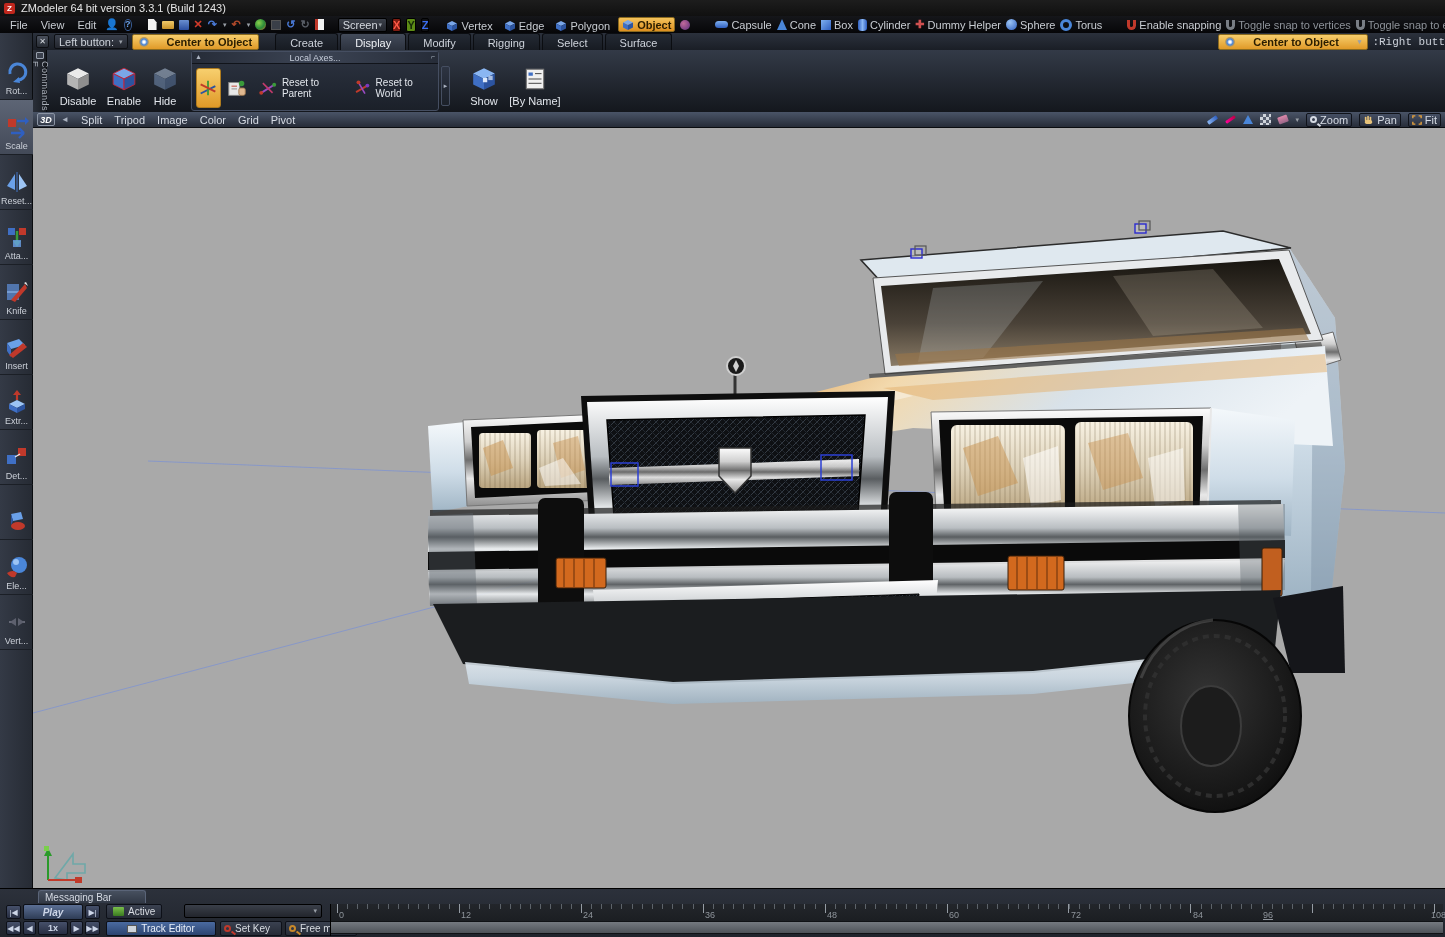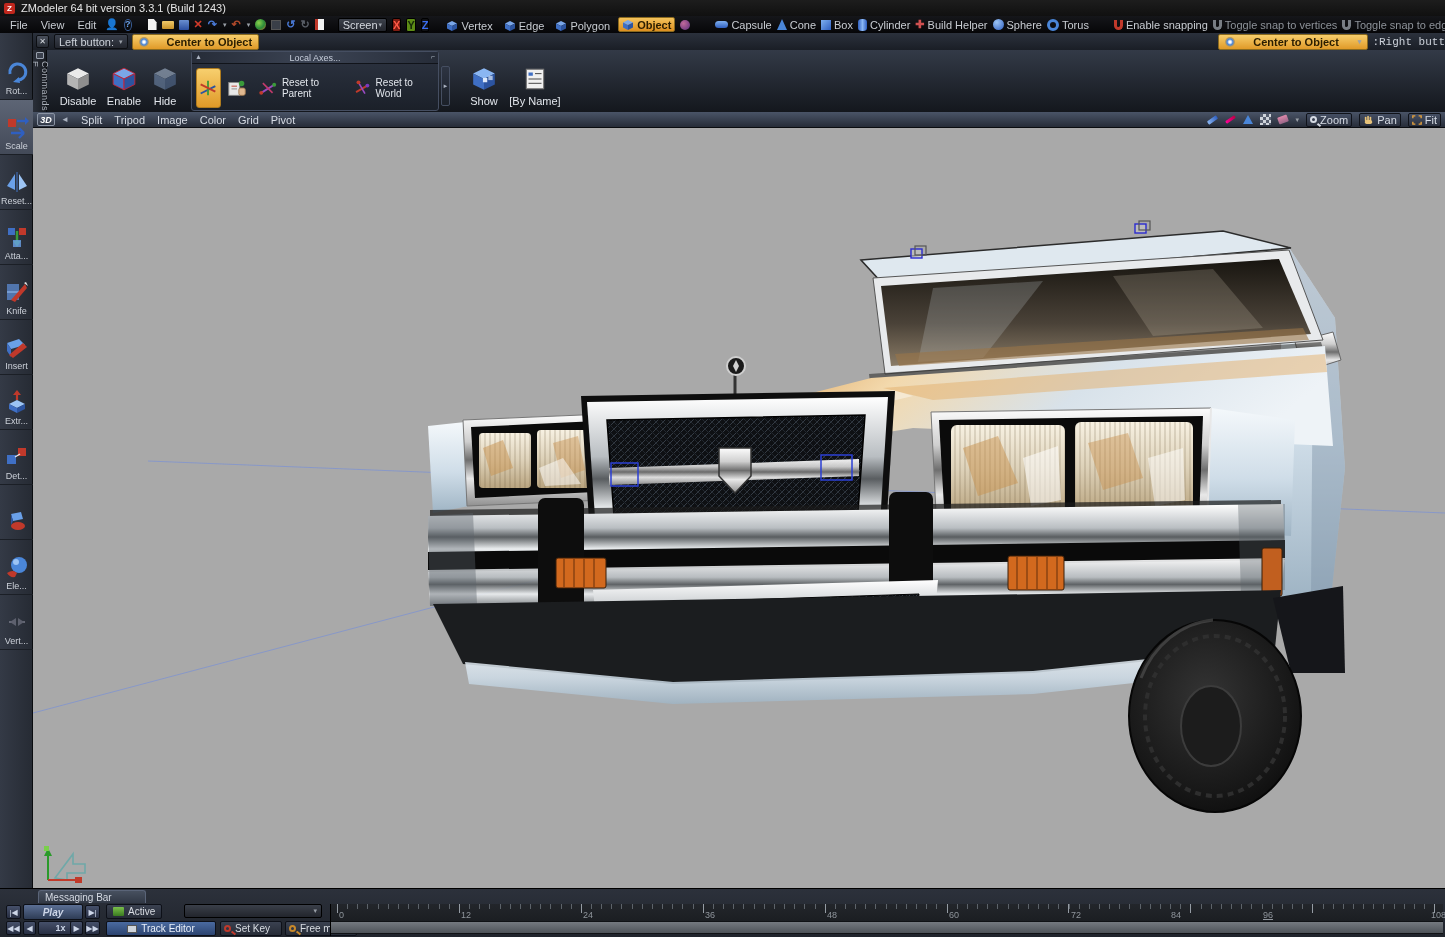--- a/index.html
+++ b/index.html
@@ -209,21 +209,21 @@
     <span class="prim">
         <span class="p-box"></span>
         <span>Box</span>
       </span>
     <span class="prim">
         <span class="p-cyl"></span>
         <span>Cylinder</span>
       </span>
     <span class="prim">
         <span class="p-dummy">✚</span>
-        <span>Build Helper</span>
+        <span>Dummy Helper</span>
       </span>
     <span class="prim">
         <span class="p-sphere"></span>
         <span>Sphere</span>
       </span>
     <span class="prim">
         <span class="p-torus"></span>
         <span>Torus</span>
       </span>
     <span class="pill"></span>
@@ -246,20 +246,28 @@
   <div class="tabrow">
     <span class="xbtn">✕</span>
     <span class="lbdrop">
         <span>Left button:</span>
         <span class="caret">▾</span>
       </span>
     <span class="orangebtn">
         <span class="star"></span>
         <span>Center to Object</span>
       </span>
+    <div class="tabs">
+      <span class="tab">Create</span>
+      <span class="tab active">Display</span>
+      <span class="tab">Modify</span>
+      <span class="tab">Rigging</span>
+      <span class="tab">Select</span>
+      <span class="tab">Surface</span>
+    </div>
     <div class="tabrow-right">
       <span class="orangebtn">
           <span class="star"></span>
           <span>Center to Object</span>
           <span class="caret">▾</span>
         </span>
       <span style="font-size:11px;color:#cdd2da;font-family:Liberation Mono, monospace;">:Right butt</span>
     </div>
   </div>
 
@@ -675,21 +683,21 @@
 
   <div class="bottombar">
     <div class="msgtab">Messaging Bar</div>
 
     <span class="tbtn" style="left:6px;top:16px;width:15px;">|◀</span>
     <span class="tbtn big" style="left:23px;top:15px;width:60px;height:16px;">Play</span>
     <span class="tbtn" style="left:85px;top:16px;width:15px;">▶|</span>
 
     <span class="tbtn" style="left:6px;top:32px;width:15px;">◀◀</span>
     <span class="tbtn" style="left:23px;top:32px;width:13px;">◀</span>
-    <span class="tbtn" style="left:38px;top:32px;width:45px;font-size:9px;font-weight:bold;">1x</span>
+    <span class="tbtn" style="left:38px;top:32px;width:30px;font-size:9px;font-weight:bold;">1x</span>
     <span class="tbtn" style="left:70px;top:32px;width:13px;">▶</span>
     <span class="tbtn" style="left:85px;top:32px;width:15px;">▶▶</span>
 
     <span class="abtn" style="left:106px;top:15px;">
         <span class="clap"></span>
         <span>Active</span>
       </span>
     <span class="acombo" style="left:184px;top:15px;width:138px;">
         <span class="caret">▾</span>
       </span>
@@ -711,21 +719,21 @@
       <div class="ruler">
         <div class="minorticks"></div>
         <div class="majorticks"></div>
         <span class="ticklabel" style="left:8px;">0</span>
         <span class="ticklabel" style="left:130px;">12</span>
         <span class="ticklabel" style="left:252px;">24</span>
         <span class="ticklabel" style="left:374px;">36</span>
         <span class="ticklabel" style="left:496px;">48</span>
         <span class="ticklabel" style="left:618px;">60</span>
         <span class="ticklabel" style="left:740px;">72</span>
-        <span class="ticklabel" style="left:840px;">84</span>
+        <span class="ticklabel" style="left:862px;">84</span>
         <span class="ticklabel" style="left:932px;text-decoration:underline;">96</span>
         <span class="ticklabel" style="left:1100px;">108</span>
       </div>
       <div class="sliderband"></div>
     </div>
   </div>
 
 </div>
 
 </body></html>

